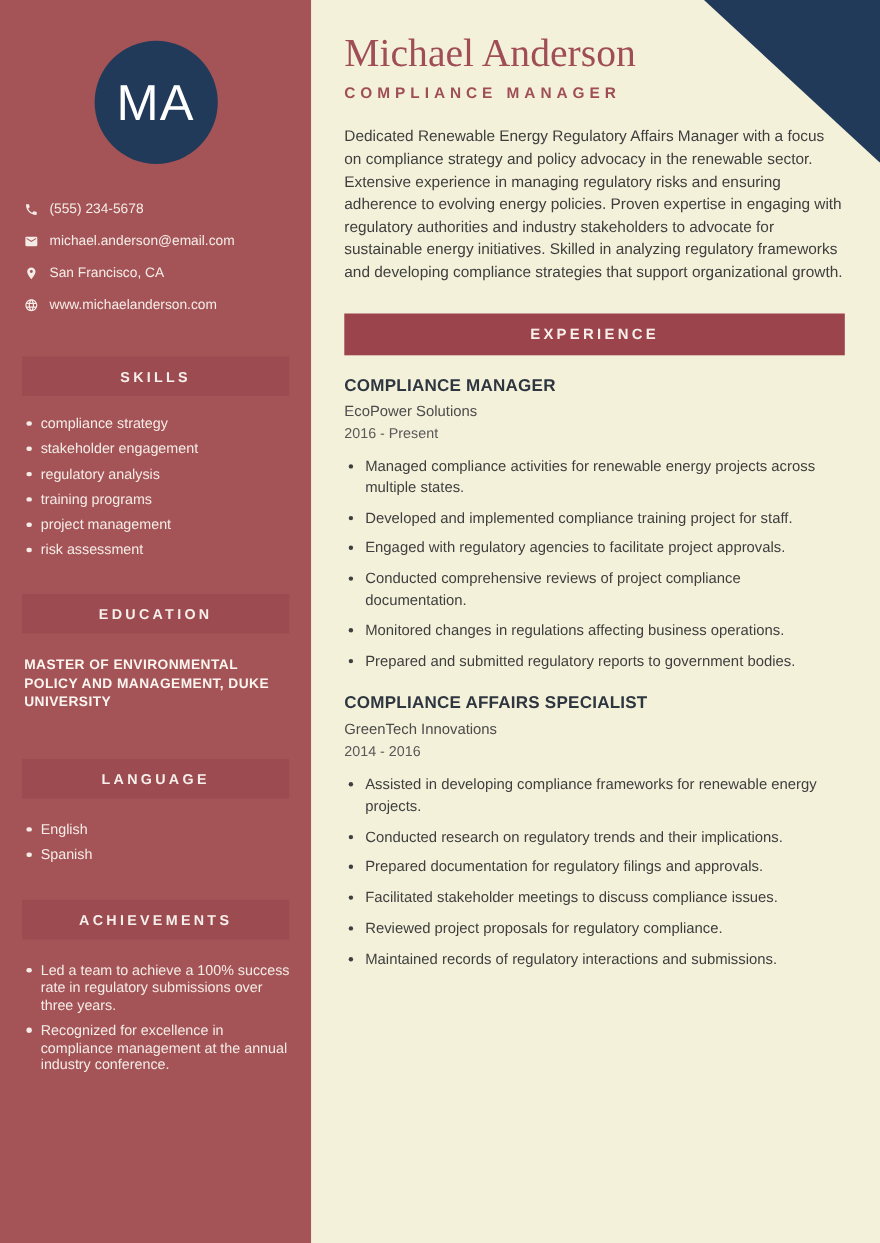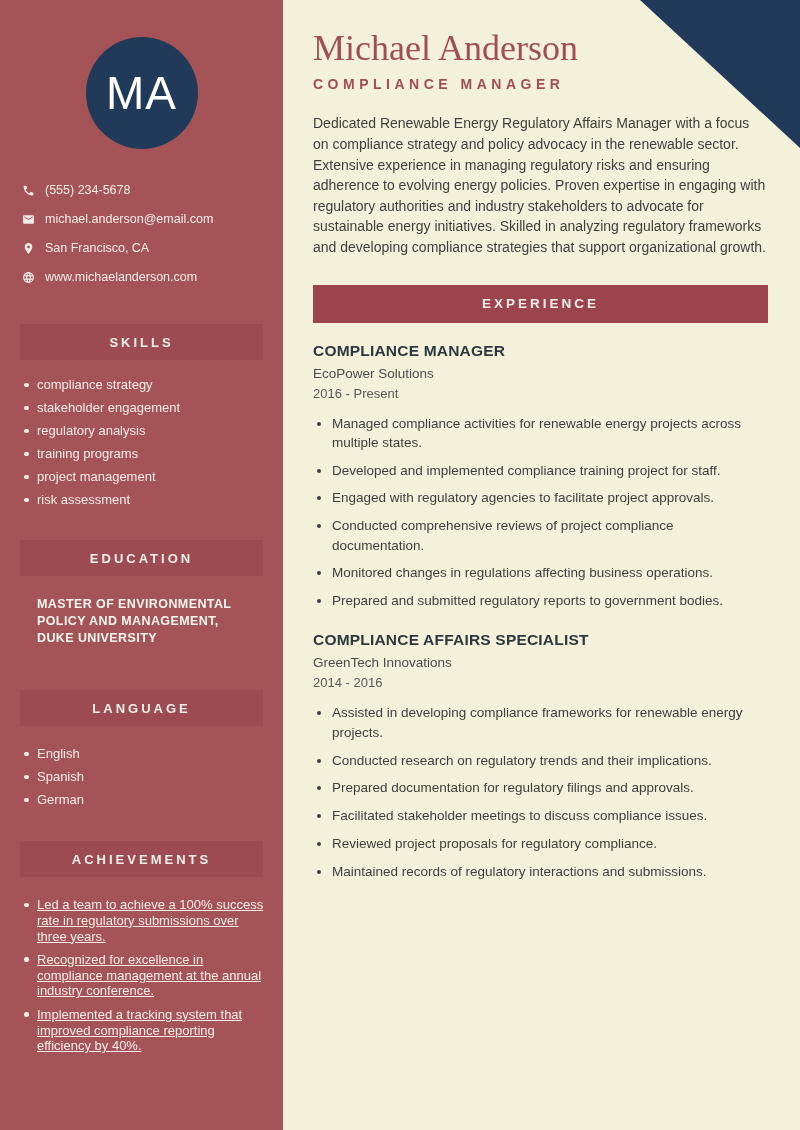--- a/index.html
+++ b/index.html
@@ -36,25 +36,25 @@
   ul.side-list { list-style:none; margin:17px 14px 0 24px; padding:0; }
   ul.side-list li {
     position:relative; padding-left:13px; font-size:13px; color:#f5ece7;
     margin-bottom:8px; line-height:15px;
   }
   ul.side-list li::before {
     content:""; position:absolute; left:0; top:5.5px; width:4.5px; height:4.5px;
     border-radius:50%; background:#f5ece7;
   }
   .education-text {
-    margin:20px 37px 0; font-size:12.5px; font-weight:bold; line-height:17px;
+    margin:20px 22px 0; font-size:12.5px; font-weight:bold; line-height:17px;
     letter-spacing:0.4px; color:#fbf5f0;
   }
   ul.achieve-list { margin-top:20px; margin-right:18px; }
-  ul.achieve-list li { line-height:15.8px; margin-bottom:7.5px;text-decoration:underline; }
+  ul.achieve-list li { line-height:15.8px; margin-bottom:7.5px; }
   
   .main {
     flex:1; background:var(--main-bg,#f4f1da); position:relative;
     box-sizing:border-box; padding:0 32px 0 30px;
   }
   .corner-triangle {
     position:absolute; top:0; right:0; width:160px; height:148px;
     background:var(--navy,#223a59);
     clip-path:polygon(0 0, 100% 0, 100% 100%);
   }
@@ -133,28 +133,26 @@
       <li>risk assessment</li>
     </ul>
 
     <div class="side-banner banner-education">EDUCATION</div>
     <div class="education-text">MASTER OF ENVIRONMENTAL POLICY AND MANAGEMENT, DUKE UNIVERSITY</div>
 
     <div class="side-banner banner-language">LANGUAGE</div>
     <ul class="side-list" style="margin-top:20px">
       <li>English</li>
       <li>Spanish</li>
-      <li>German</li>
     </ul>
 
     <div class="side-banner banner-achievements">ACHIEVEMENTS</div>
     <ul class="side-list achieve-list">
       <li>Led a team to achieve a 100% success rate in regulatory submissions over three years.</li>
       <li>Recognized for excellence in compliance management at the annual industry conference.</li>
-      <li>Implemented a tracking system that improved compliance reporting efficiency by 40%.</li>
     </ul>
   </aside>
 
   <main class="main">
     <div class="corner-triangle"></div>
 
     <h1 class="name">Michael Anderson</h1>
     <div class="job-subtitle">COMPLIANCE MANAGER</div>
 
     <p class="summary">Dedicated Renewable Energy Regulatory Affairs Manager with a focus on compliance strategy and policy advocacy in the renewable sector. Extensive experience in managing regulatory risks and ensuring adherence to evolving energy policies. Proven expertise in engaging with regulatory authorities and industry stakeholders to advocate for sustainable energy initiatives. Skilled in analyzing regulatory frameworks and developing compliance strategies that support organizational growth.</p>

